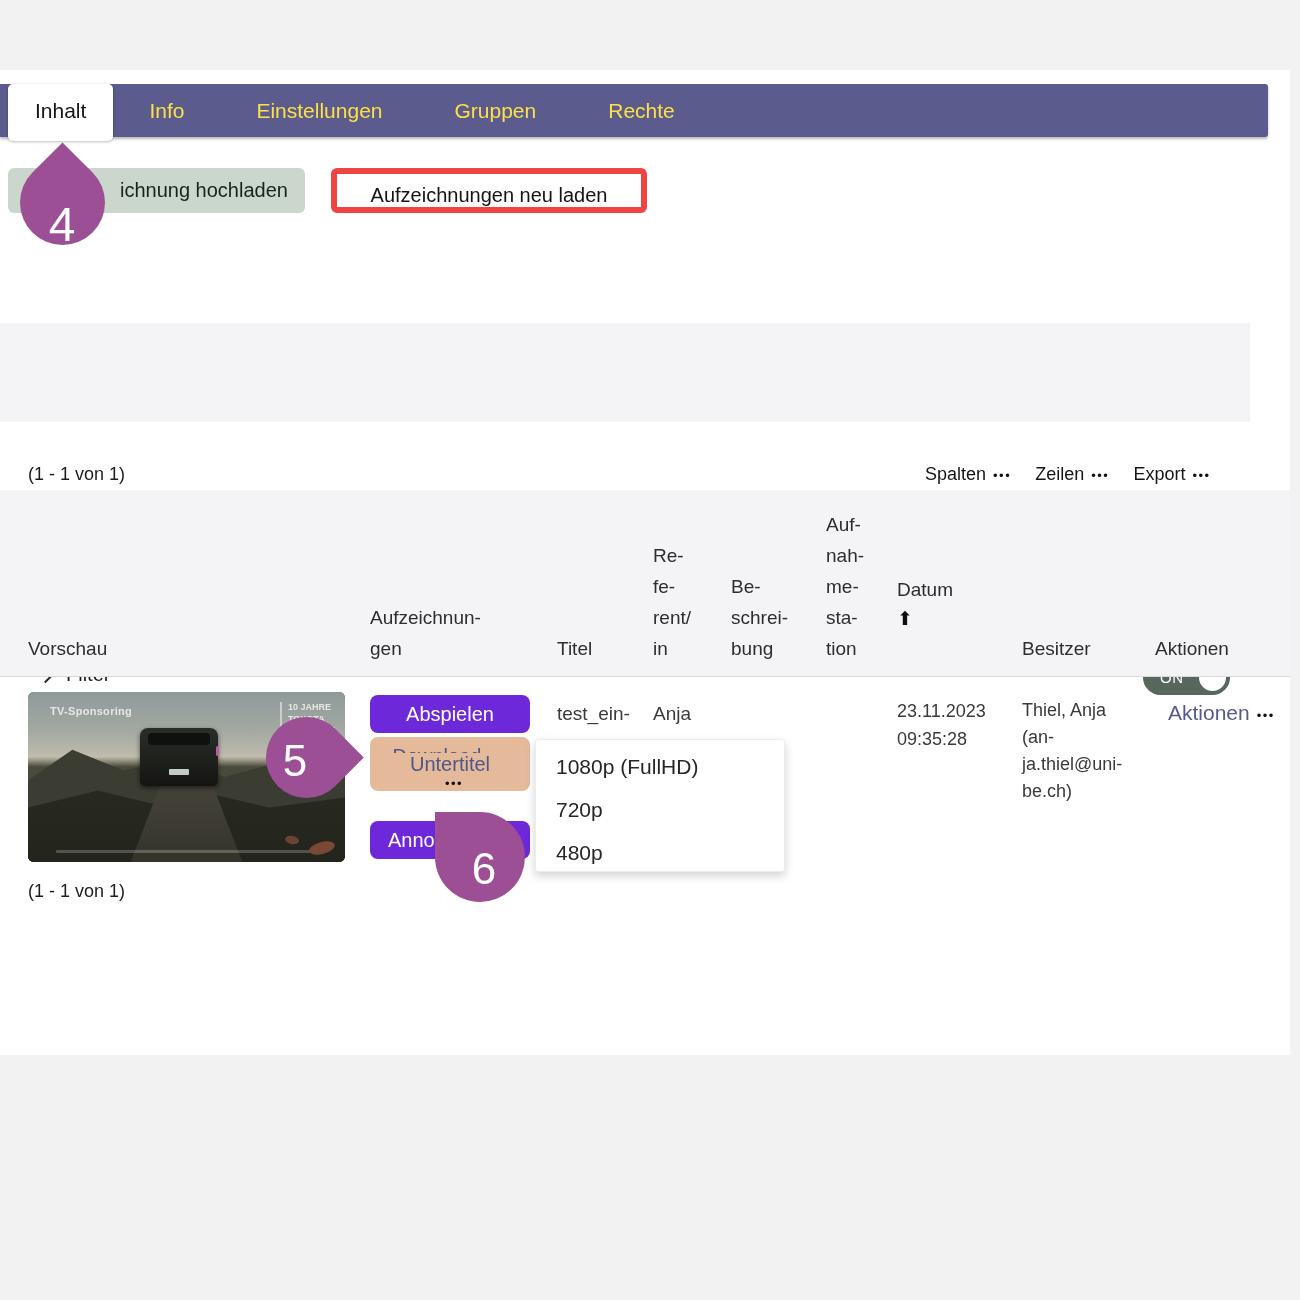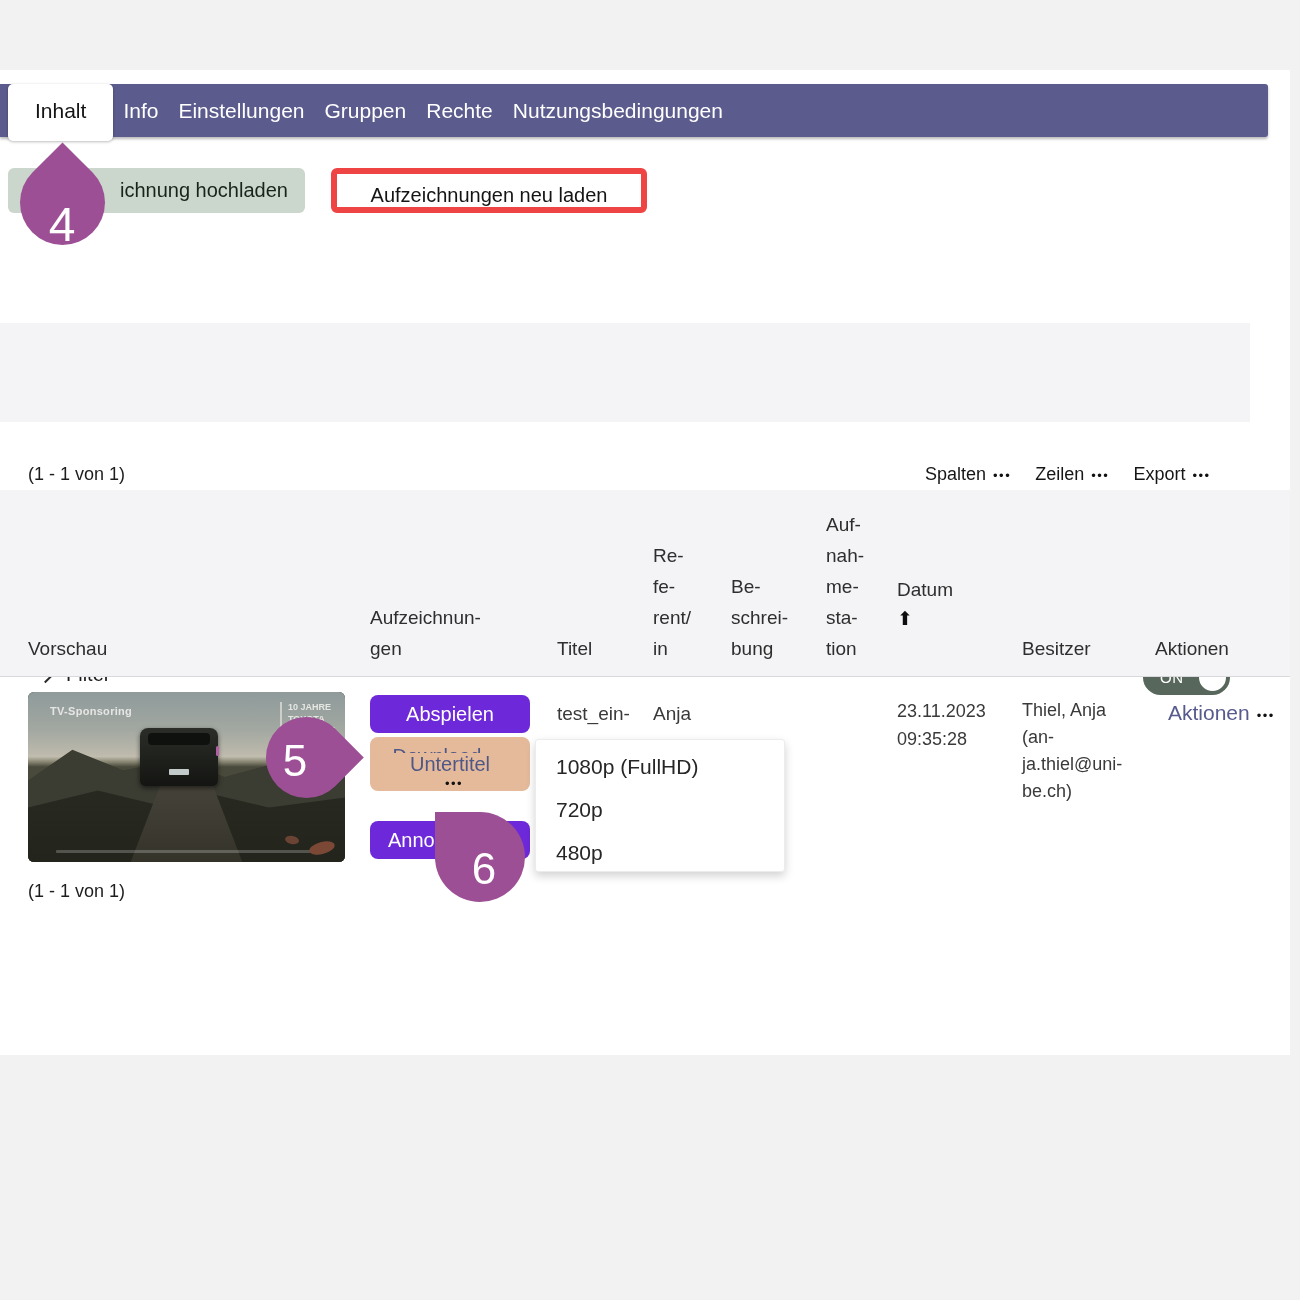--- a/index.html
+++ b/index.html
@@ -17,21 +17,21 @@
   .sheet { left:0; top:70px; width:1290px; height:985px; background:#ffffff; }
 
   
   .navbar {
     left:0; top:84px; width:1268px; height:53px;
     background:#5b5b8d; border-radius:0 3px 3px 0;
     box-shadow:0 2px 3px rgba(0,0,0,.28);
     display:flex; align-items:flex-start; z-index:3;
   }
   .tab {
-    padding:0 10px; line-height:53px; font-size:21px; color:#ffffff;
+    padding:0 36px; line-height:53px; font-size:21px; color:#fde047;
     white-space:nowrap; cursor:default;
   }
   .tab.active {
     margin-left:8px; padding:0 27px; height:57px; line-height:53px;
     background:#ffffff; color:#141414; border-radius:5px;
     box-shadow:0 1px 3px rgba(0,0,0,.25);
   }
 
   
   .btn-upload {
@@ -166,21 +166,20 @@
 <body>
 
 <div class="abs sheet"></div>
 
 <div class="abs navbar">
   <div class="tab active">Inhalt</div>
   <div class="tab">Info</div>
   <div class="tab">Einstellungen</div>
   <div class="tab">Gruppen</div>
   <div class="tab">Rechte</div>
-  <div class="tab">Nutzungsbedingungen</div>
 </div>
 
 <div class="abs btn-upload">ichnung hochladen</div>
 <div class="abs btn-reload">Aufzeichnungen neu laden</div>
 
 <div class="abs filter-panel">
   <div class="filter-head">
     <span class="chev"></span>
     <span class="filter-label">Filter</span>
   </div>

